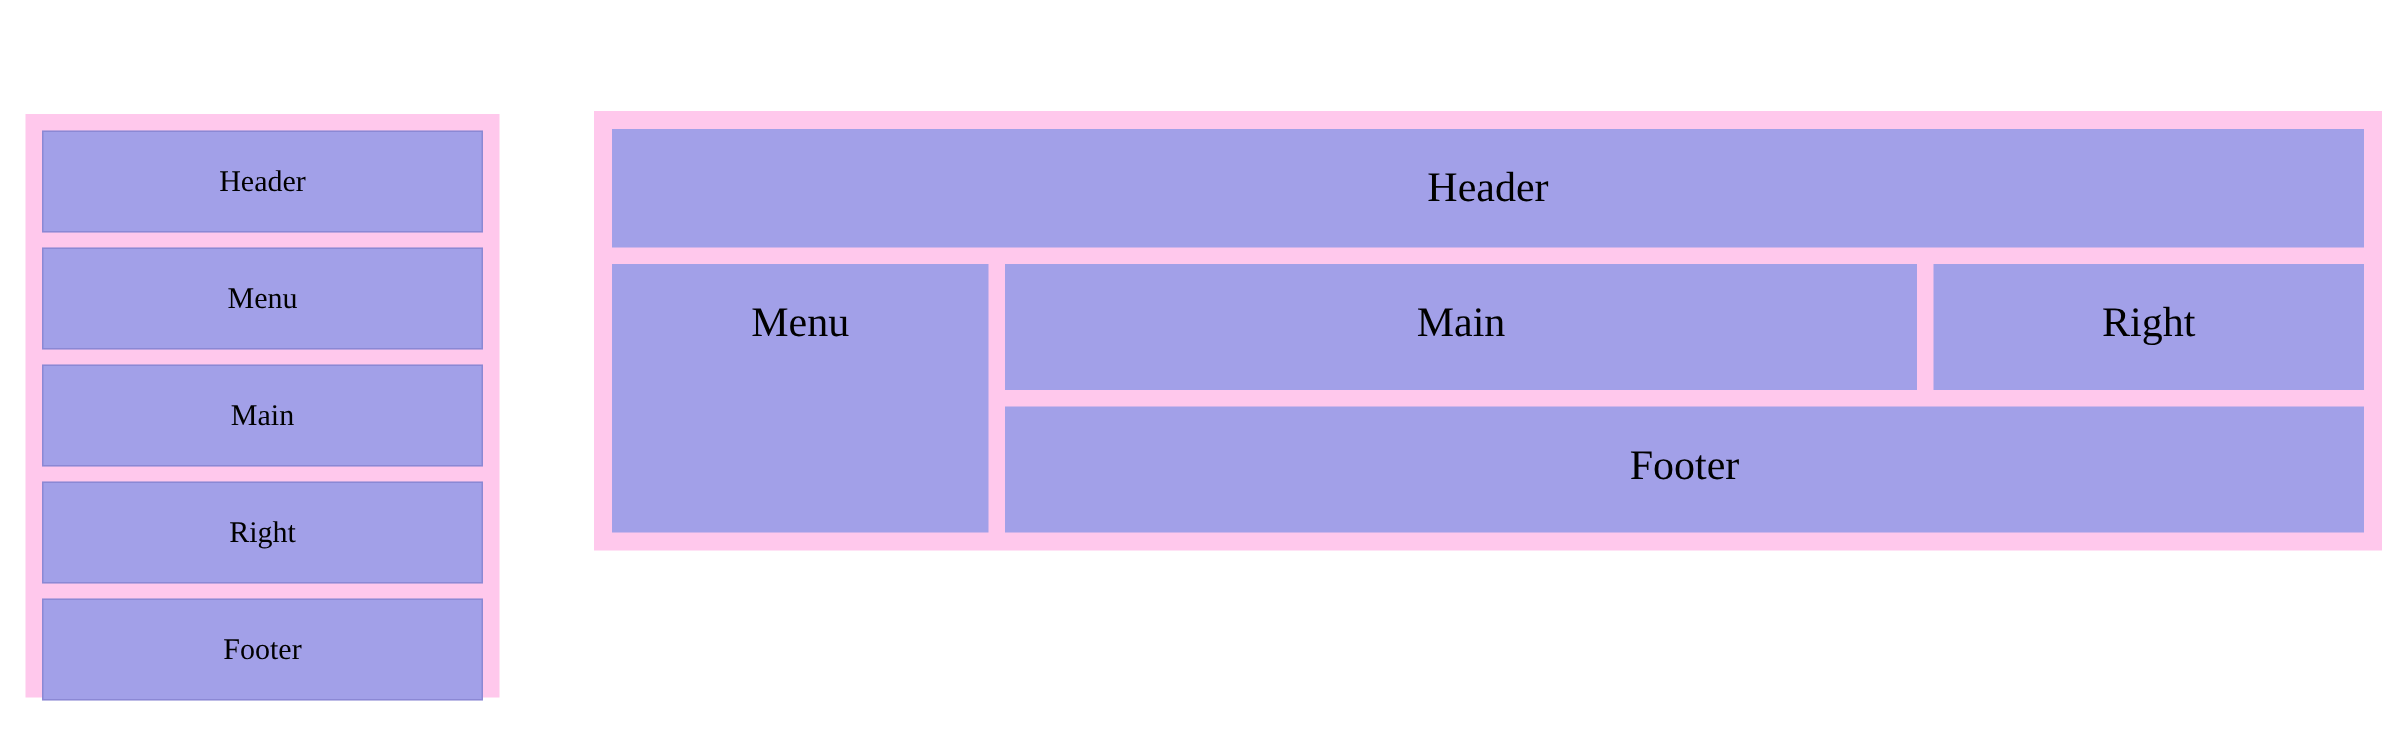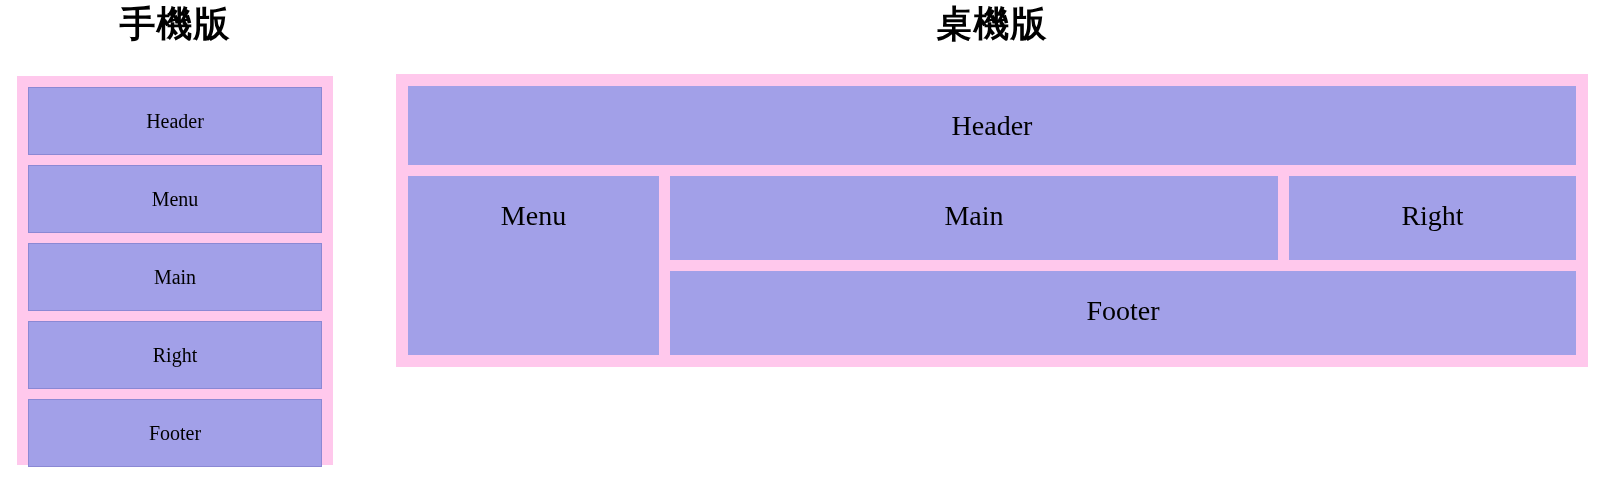--- a/index.html
+++ b/index.html
@@ -83,23 +83,21 @@
   .d-menu   { grid-area: menu; }
   .d-main   { grid-area: main; }
   .d-right  { grid-area: right; }
   .d-footer { grid-area: footer; }
 </style>
 </head>
 <body>
 
 <div class="stage">
 
-  <div id="mobile-title" class="section-title">手機版</div>
 
-  <div id="desktop-title" class="section-title">桌機版</div>
 
   <div class="mobile-frame">
     <div class="box">Header</div>
     <div class="box">Menu</div>
     <div class="box">Main</div>
     <div class="box">Right</div>
     <div class="box">Footer</div>
   </div>
 
   <div class="desktop-frame">

